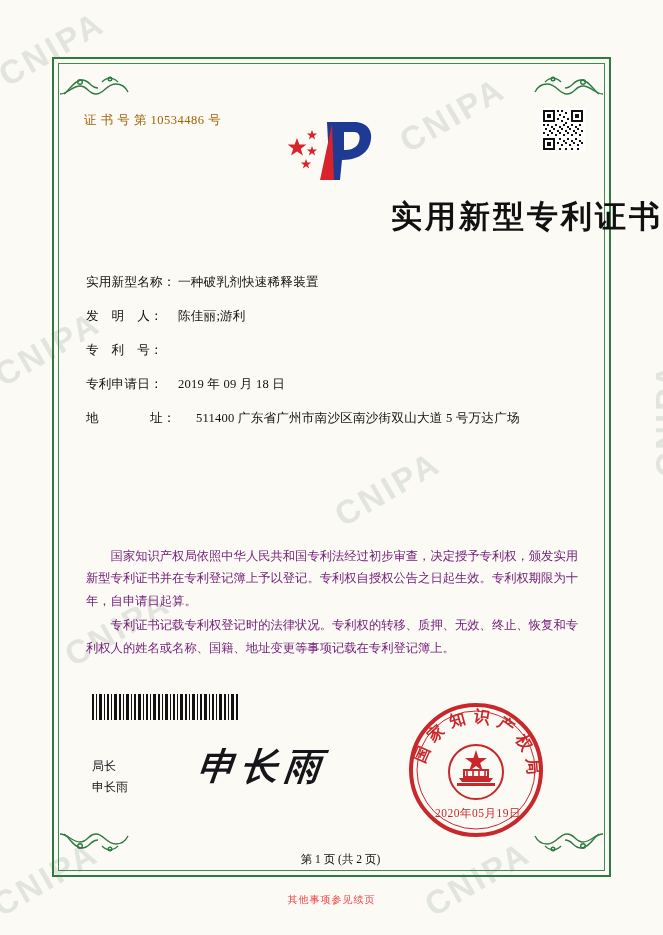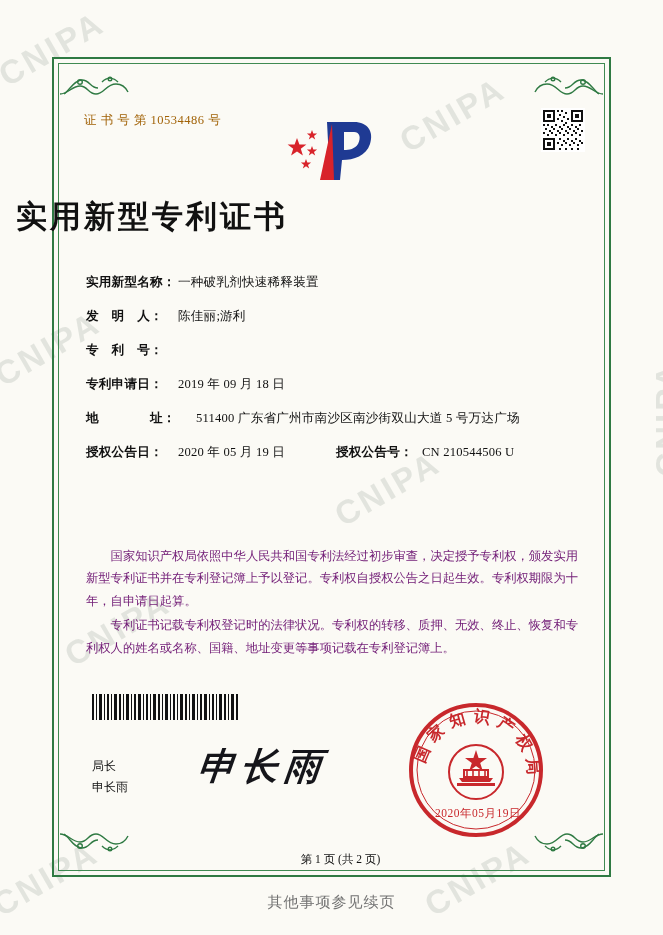--- a/index.html
+++ b/index.html
@@ -82,27 +82,26 @@
   .logo {
     position: absolute;
     left: 272px; top: 118px;
     width: 118px; height: 66px;
   }
 
   
   .doc-title {
     position: absolute;
     left: 0; right: 0; top: 196px;
-    text-align: left;
+    text-align: right;
     font-size: 31px;
     font-weight: bold;
     letter-spacing: 3px;
     color: #111;
     font-family: Liberation Mono, monospace;
-    margin-left: 16px;
   }
 
   
   .fields {
     position: absolute;
     left: 86px; top: 276px;
     width: 492px;
     font-size: 12.6px;
     color: #111;
     line-height: 1.0;
@@ -110,21 +109,20 @@
   .field-row {
     display: flex;
     align-items: flex-start;
     margin-bottom: 21.5px;
   }
   .f-label {
     width: 92px;
     flex: 0 0 92px;
     letter-spacing: 0.2px;
     white-space: pre;
-    font-weight: bold;
   }
   .f-value {
     flex: 1;
     letter-spacing: 0.2px;
   }
   .f-value .line2 {
     display: block;
     margin-top: 7px;
     margin-left: 0;
   }
@@ -198,22 +196,22 @@
     left: 0; right: 0; top: 852px;
     text-align: center;
     font-size: 11.5px;
     color: #111;
     padding-left: 18px;
   }
   .footer-note {
     position: absolute;
     left: 0; right: 0; top: 893px;
     text-align: center;
-    font-size: 15px;
-    color: #737373;
+    font-size: 10px;
+    color: #ef4444;
     letter-spacing: 1px;
   }
 </style>
 </head>
 <body>
 
 <div class="page">
 
   <div class="wm wm1">CNIPA</div>
   <div class="wm wm2">CNIPA</div>
@@ -388,30 +386,20 @@
     </div>
 
 
     <div class="field-row">
       <div class="f-label" style="width:110px;flex:0 0 110px;">地　　　　址：</div>
       <div class="f-value">
         <span>511400 广东省广州市南沙区南沙街双山大道 5 号万达广场</span>
       </div>
     </div>
 
-    <div class="row-split">
-      <div class="split-left">
-        <div class="f-label">授权公告日：</div>
-        <div class="f-value">2020 年 05 月 19 日</div>
-      </div>
-      <div class="split-right">
-        <div class="f-label">授权公告号：</div>
-        <div class="f-value">CN 210544506 U</div>
-      </div>
-    </div>
 
   </div>
 
   <div class="paras">
     <p>国家知识产权局依照中华人民共和国专利法经过初步审查，决定授予专利权，颁发实用新型专利证书并在专利登记簿上予以登记。专利权自授权公告之日起生效。专利权期限为十年，自申请日起算。</p>
     <p>专利证书记载专利权登记时的法律状况。专利权的转移、质押、无效、终止、恢复和专利权人的姓名或名称、国籍、地址变更等事项记载在专利登记簿上。</p>
   </div>
 
   <div class="barcode">
     <svg width="148" height="26" viewBox="0 0 148 26" shape-rendering="crispEdges">

